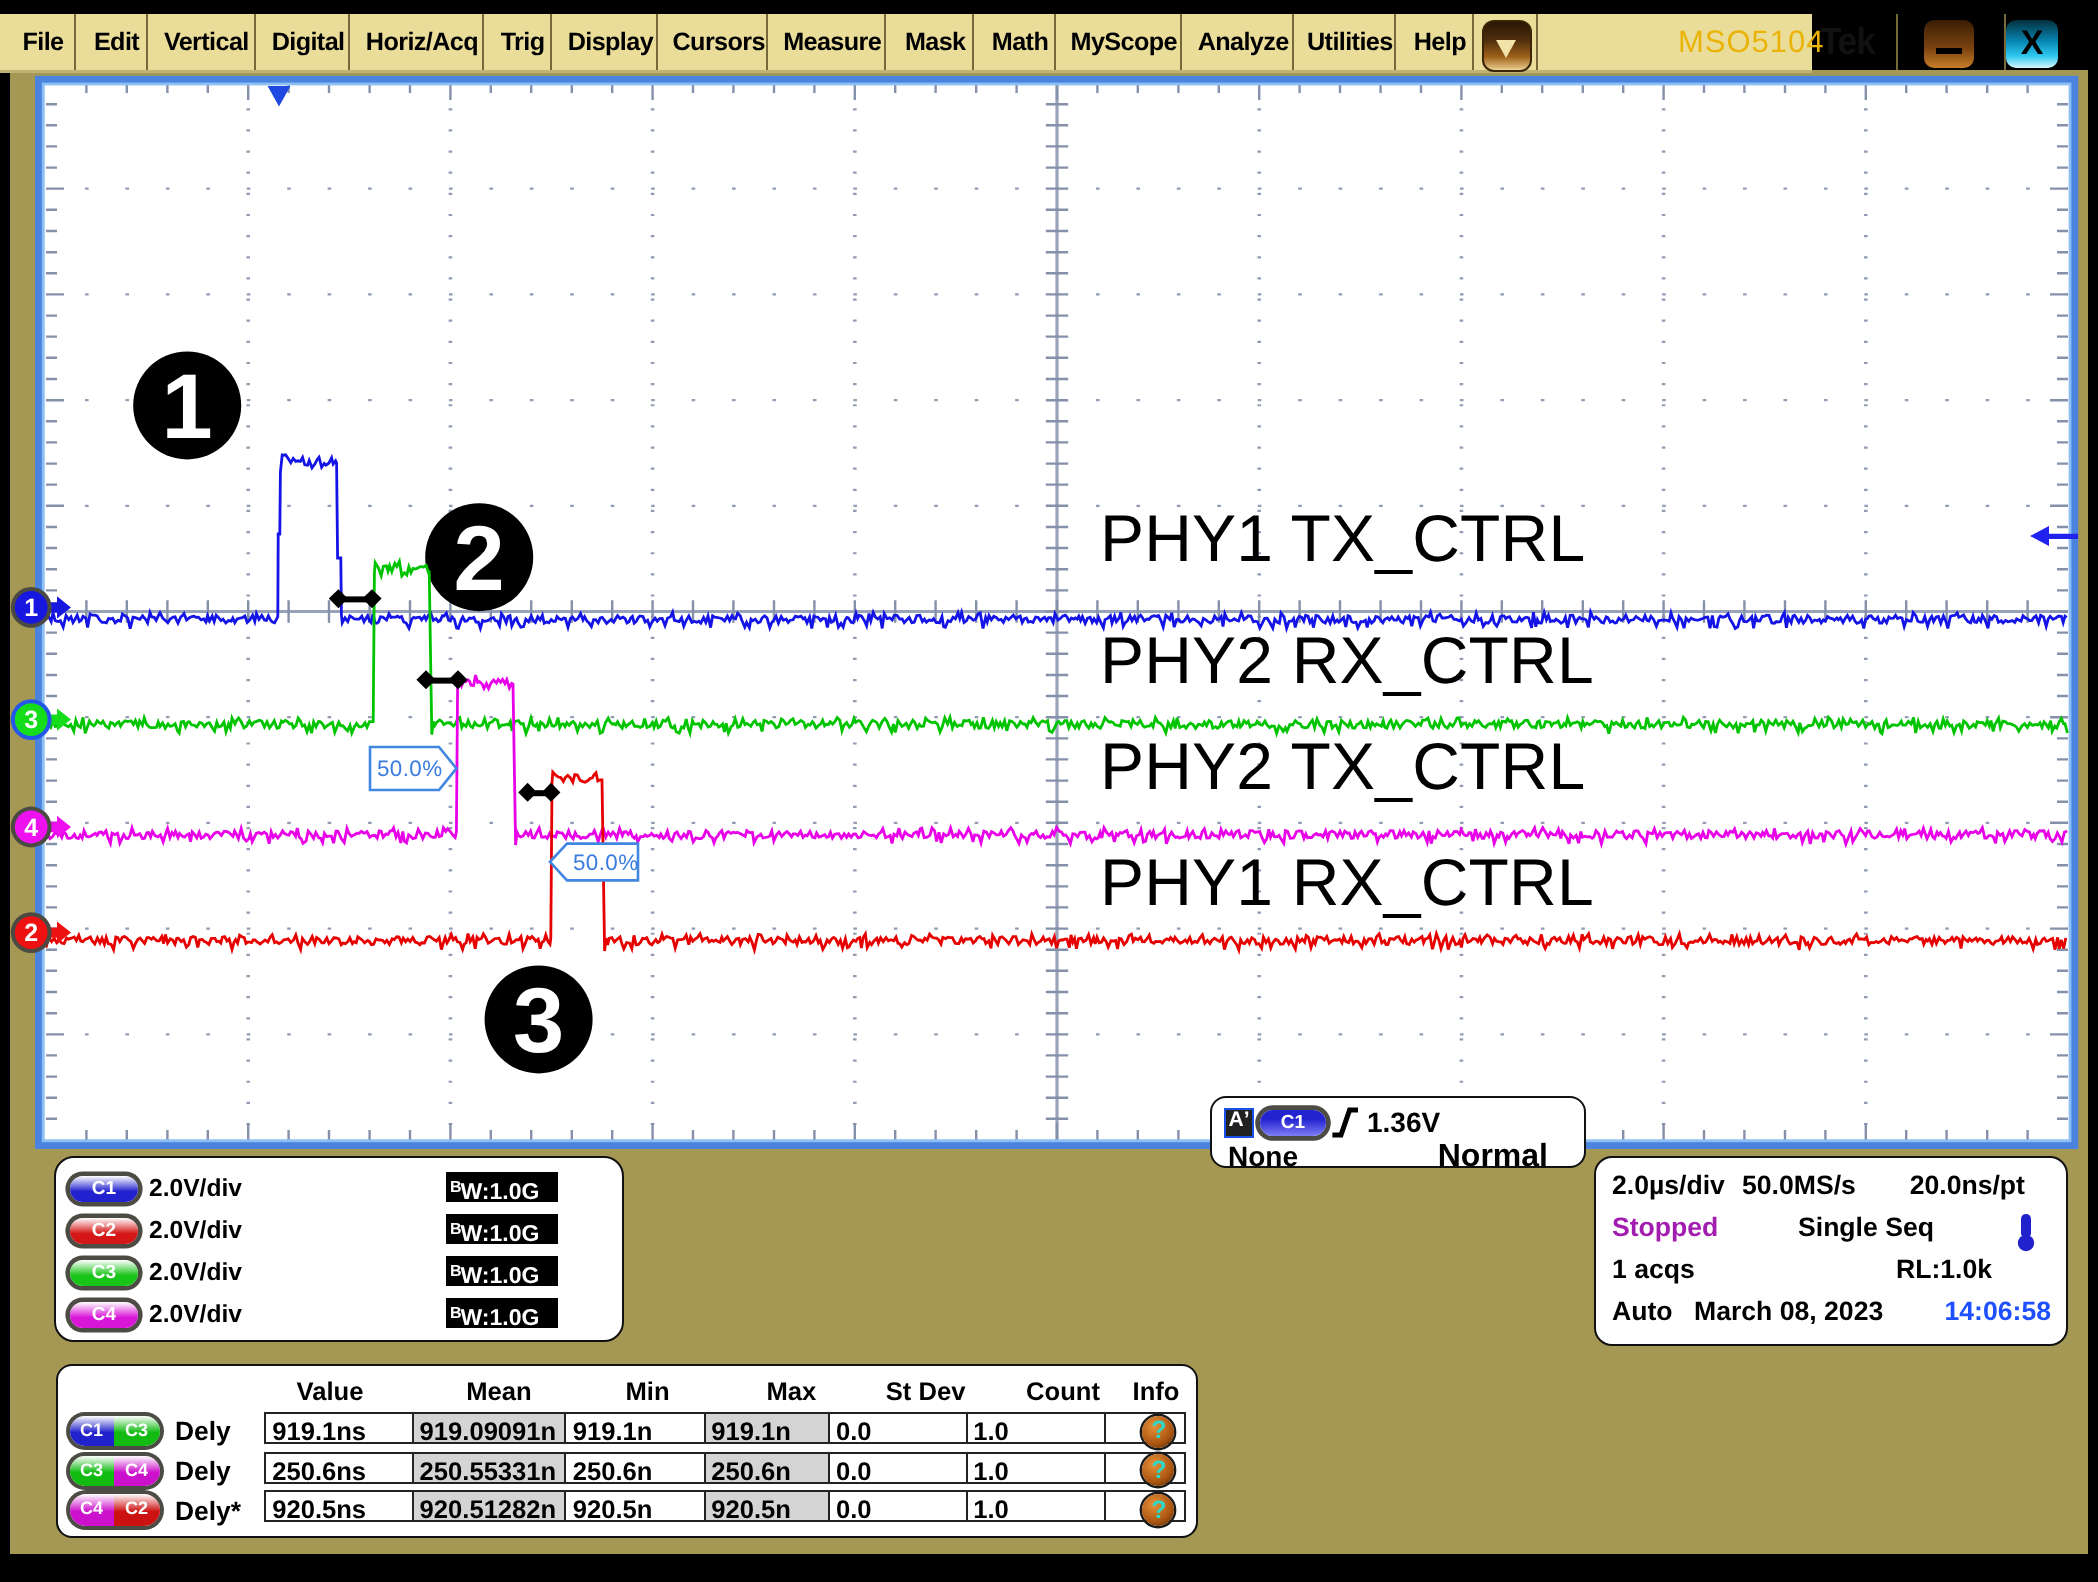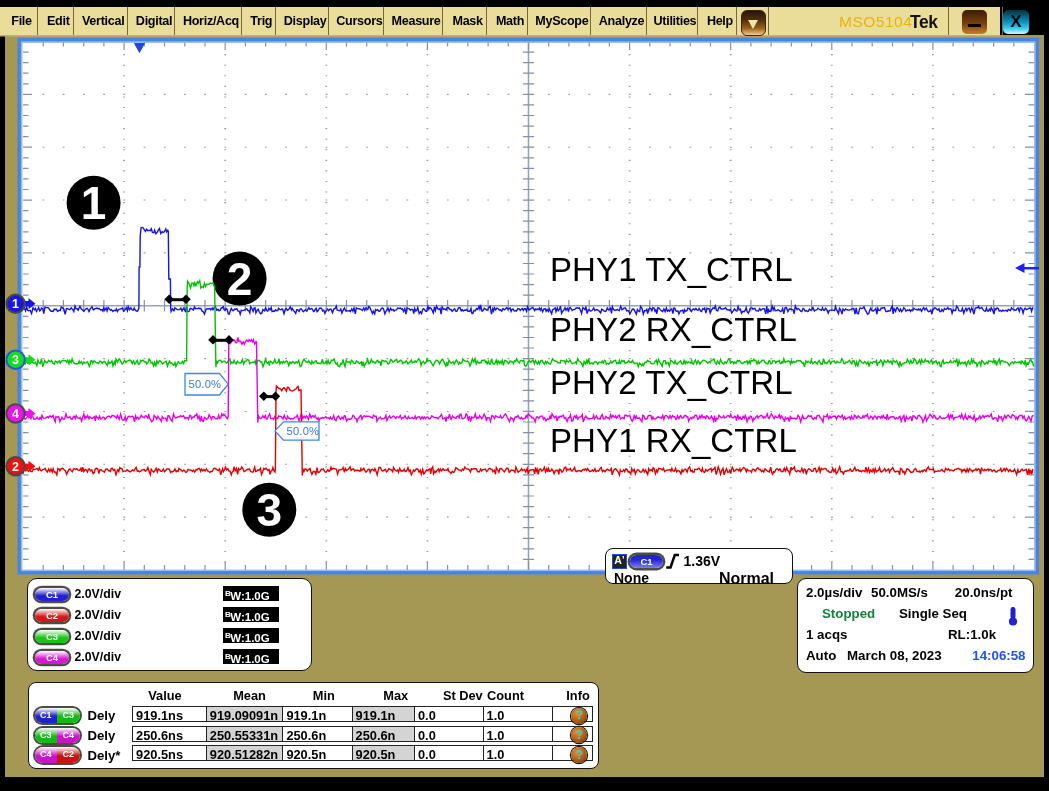--- a/index.html
+++ b/index.html
@@ -1,17 +1,17 @@
 <!DOCTYPE html>
 <html><head><meta charset="utf-8"><style>
 * { margin:0; padding:0; box-sizing:border-box; }
 html,body { width:1049px; height:791px; background:#000; overflow:hidden;
   font-family:"Liberation Sans", sans-serif; }
 #desk { position:absolute; left:4.5px; top:35px; width:1039px; height:742px; background:#a59754; z-index:1; }
-#menubar { position:absolute; left:0; top:7px; width:1000px; height:28px; background:#eadd9a;
+#menubar { position:absolute; left:0; top:7px; width:906px; height:28px; background:#eadd9a;
   z-index:2; display:flex; align-items:center; box-shadow:0 1.5px 0 #c0b273; }
 .mi { font-size:12.6px; font-weight:bold; color:#000; text-align:center; line-height:28px; text-indent:6px;
   border-right:1.45px solid #75693a; letter-spacing:-0.3px; }
 #ddbtn { position:absolute; left:741px; top:9.5px; width:24.5px; height:26px; border-radius:6px;
   background:linear-gradient(#2a1604,#53300e 40%,#9c6018 72%,#ddb978 95%,#eed9a0); border:1px solid #3a2508; z-index:3; }
 #ddbtn:after { content:""; position:absolute; left:6px; top:9px; border-left:5.5px solid transparent;
   border-right:5.5px solid transparent; border-top:9px solid #f2e4a8; }
 #mso { position:absolute; left:839px; top:13px; font-size:15.5px; font-weight:normal; color:#eab308;
   z-index:3; letter-spacing:0.5px; }
 #tek { position:absolute; left:910px; top:11px; font-size:19px; font-weight:bold; color:#111;
@@ -177,39 +177,39 @@
       <path d="M1.2 14.5 H5.5 L9.8 2 H14" stroke="#000" stroke-width="2.5" fill="none"></path>
     </svg>
   <div style="position:absolute;left:77.5px;top:3.5px;font-size:14px">1.36V</div>
   <div style="position:absolute;left:8px;top:20.5px;font-size:14px">None</div>
   <div style="position:absolute;right:18px;top:20.5px;font-size:16px">Normal</div>
 </div>
 <div id="tbpan" class="panel">
   <div class="tbl" style="left:8px;top:6px">2.0µs/div</div>
   <div class="tbl" style="left:73px;top:6px">50.0MS/s</div>
   <div class="tbl" style="right:20px;top:6px">20.0ns/pt</div>
-  <div class="tbl" style="left:24px;top:27px;color:#15803d">Stopped</div>
+  <div class="tbl" style="left:8px;top:27px;color:#a21caf">Stopped</div>
   <div class="tbl" style="left:101px;top:27px">Single Seq</div>
   <svg style="position:absolute;right:13.5px;top:26px" width="11" height="22">
       <rect x="2.5" y="2" width="5" height="12" rx="2.4" fill="#2222cc"></rect>
       <circle cx="5" cy="16.5" r="4.1" fill="#2222cc"></circle>
     </svg>
   <div class="tbl" style="left:8px;top:48px">1 acqs</div>
   <div class="tbl" style="left:150px;top:48px">RL:1.0k</div>
   <div class="tbl" style="left:8px;top:69px">Auto</div>
   <div class="tbl" style="left:49px;top:69px">March 08, 2023</div>
   <div class="tbl" style="right:7px;top:69px;color:#1e50ff">14:06:58</div>
 </div>
 <div id="mtab" class="panel">
 <div class="mh" style="left:106.5px;width:60px;text-align:center">Value</div>
 <div class="mh" style="left:191.0px;width:60px;text-align:center">Mean</div>
 <div class="mh" style="left:265.3px;width:60px;text-align:center">Min</div>
 <div class="mh" style="left:337.2px;width:60px;text-align:center">Max</div>
 <div class="mh" style="left:404.3px;width:60px;text-align:center">St Dev</div>
-<div class="mh" style="left:447px;width:60px;text-align:center">Count</div>
+<div class="mh" style="left:473px;width:60px;text-align:center">Count</div>
 <div class="mh" style="left:519.5px;width:60px;text-align:center">Info</div>
 <div style="position:absolute;left:6px;top:24.7px;width:45px;height:15.5px;border-radius:9px;box-shadow:0 0 0 2px #4c4c44;overflow:hidden;display:flex">
       <div style="width:50%;background:linear-gradient(rgba(255,255,255,0.35),#2222cc 55%);color:#fff;font-size:9px;font-weight:bold;text-align:center;line-height:15.5px">C1</div>
       <div style="width:50%;background:linear-gradient(rgba(255,255,255,0.35),#11bb11 55%);color:#fff;font-size:9px;font-weight:bold;text-align:center;line-height:15.5px">C3</div>
     </div>
 <div class="mrowlab" style="left:59px;top:25.2px">Dely</div>
 <div class="mcell" style="left:103.6px;top:22.7px;width:74.9px;background:#fff">919.1ns</div>
 <div class="mcell" style="left:177.3px;top:22.7px;width:77.8px;background:#d4d4d4">919.09091n</div>
 <div class="mcell" style="left:253.9px;top:22.7px;width:70.4px;background:#fff">919.1n</div>
 <div class="mcell" style="left:323.1px;top:22.7px;width:63.6px;background:#d4d4d4">919.1n</div>

